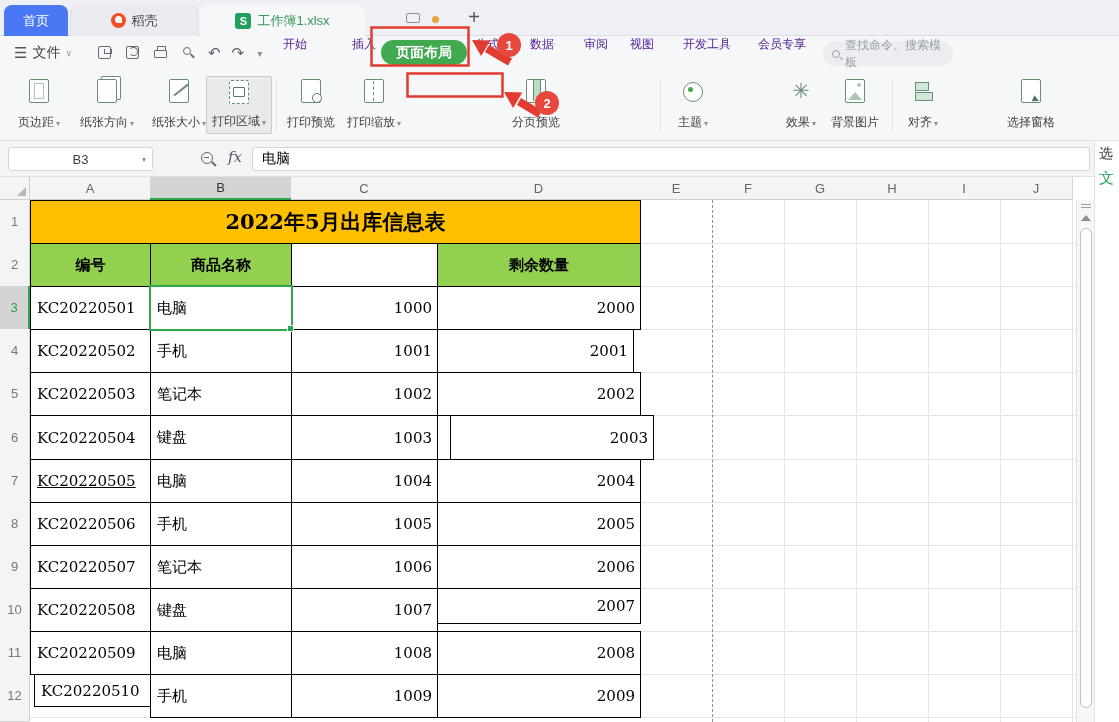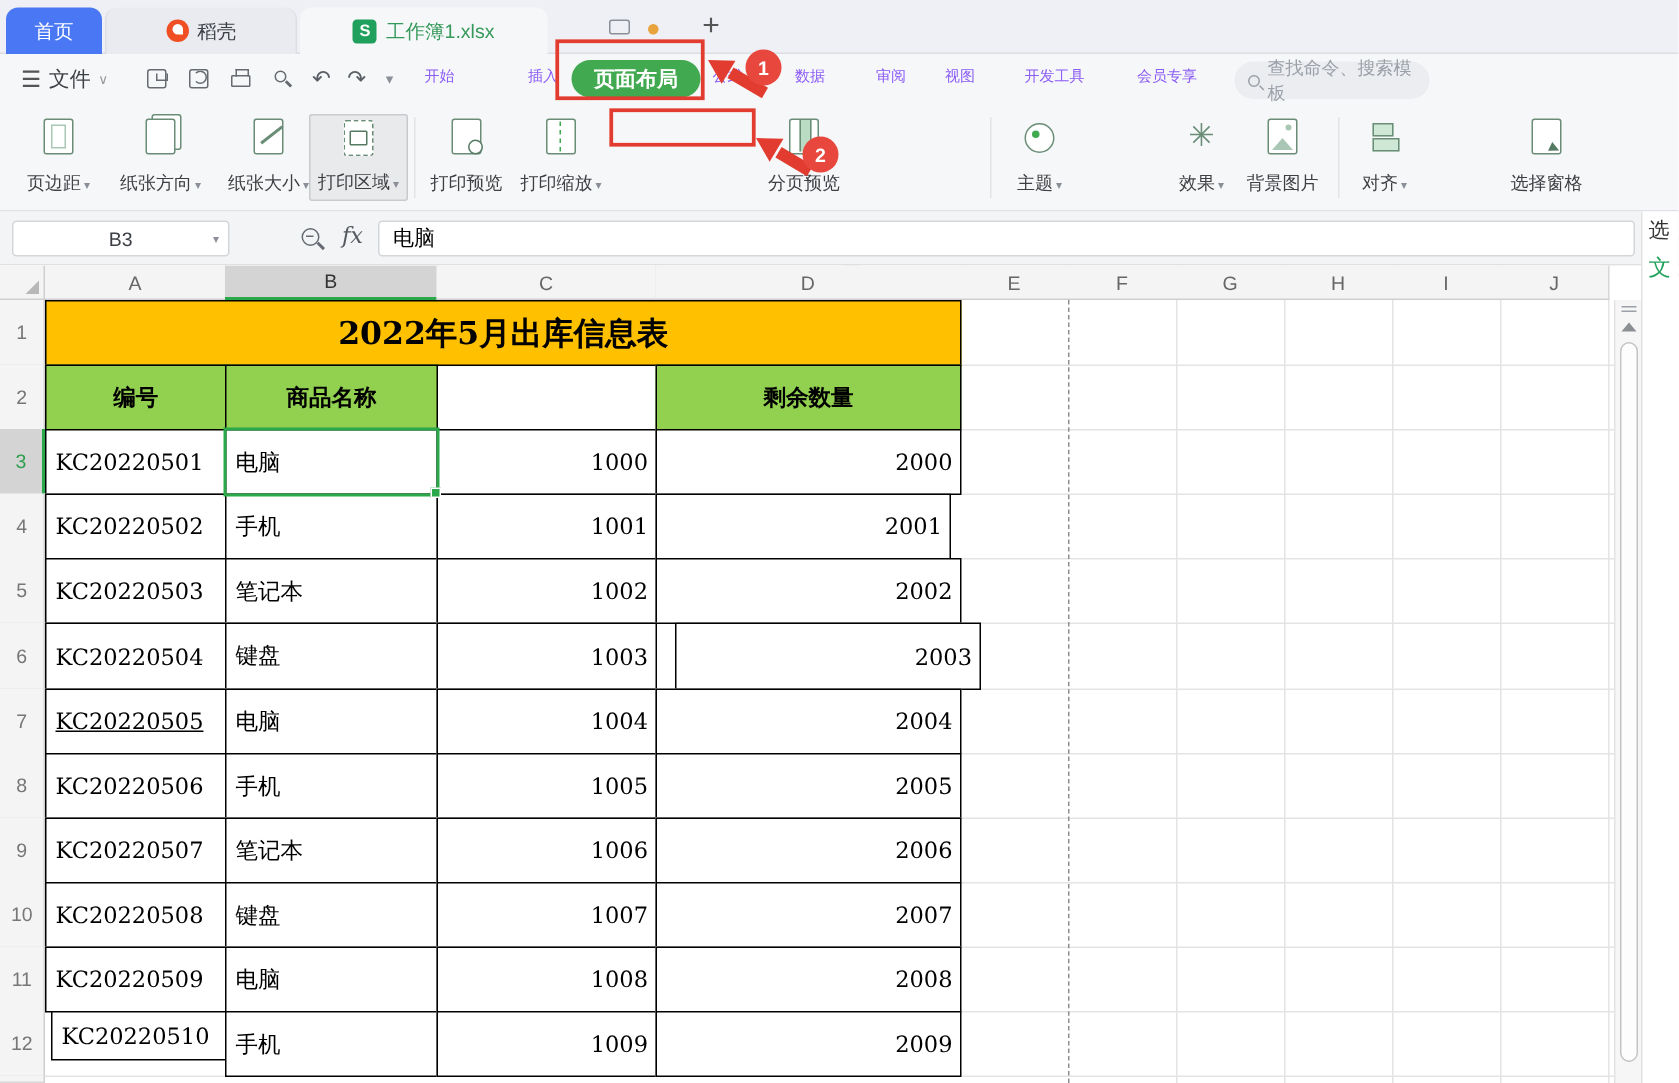--- a/index.html
+++ b/index.html
@@ -13,21 +13,21 @@
   #tab-doc { left:200px; width:165px; background:#f6f7f9; color:#35995a; }
   .docer-logo { width:15px; height:15px; border-radius:50%; background:#f04f23; position:relative; overflow:hidden; }
   .docer-logo::after { content:''; position:absolute; left:4px; top:3px; width:7px; height:7px; border-radius:50% 50% 0 50%; background:#fff; }
   .s-badge { width:16px; height:16px; border-radius:3px; background:#1fa05c; color:#fff; font-size:11px; font-weight:bold; display:flex; align-items:center; justify-content:center; }
   .win-restore { position:absolute; left:406px; top:13px; width:14px; height:10px; border:1.4px solid #8a8f98; border-radius:2px; }
   .dot { position:absolute; left:432px; top:16px; width:7px; height:7px; border-radius:50%; background:#e8a33d; }
   .newtab { position:absolute; left:462px; top:6px; font-size:20px; color:#555; width:24px; text-align:center; }
 
   
   #menubar { position:absolute; left:0; top:36px; width:1119px; height:34px; background:#f6f7f9; }
-  #menubar .mtab { position:absolute; top:8px; font-size:10px; color:#8b5cf6; cursor:default; }
+  #menubar .mtab { position:absolute; top:0; font-size:12px; color:#4c1d95; cursor:default; }
   #file-menu { position:absolute; left:14px; top:8px; font-size:14px; color:#3c3f44; display:flex; align-items:center; gap:5px; }
   .hamburger { font-size:15px; color:#555; }
   .smallcaret { font-size:9px; color:#999; }
   .qicons { position:absolute; left:96px; top:7px; display:flex; gap:11px; align-items:center; height:20px; }
   .qi { width:17px; height:18px; position:relative; display:inline-block; }
   .i-box { position:absolute; left:2px; top:2px; width:13px; height:13px; border:1.4px solid #666b72; border-radius:2px; }
   .i-floppy::after { content:''; position:absolute; left:5px; top:2px; width:6px; height:4px; border:1.2px solid #666b72; border-top:none; }
   .i-export::after { content:''; position:absolute; right:0; top:0; width:7px; height:7px; border-radius:50%; border:1.2px solid #666b72; border-left-color:transparent; }
   .i-printer { position:absolute; left:2px; top:6px; width:13px; height:8px; border:1.4px solid #666b72; border-radius:1px; }
   .i-printer::before { content:''; position:absolute; left:2px; top:-5px; width:7px; height:4px; border:1.2px solid #666b72; border-bottom:none; }
@@ -369,21 +369,21 @@
     <div class="tcell left" style="left: 150px; top: 325px; width: 142px; height: 44px;">手机</div>
     <div class="tcell right" style="left: 291px; top: 325px; width: 147px; height: 44px;">1005</div>
     <div class="tcell right" style="left: 437px; top: 325px; width: 204px; height: 44px;">2005</div>
     <div class="tcell left" style="left: 30px; top: 368px; width: 121px; height: 44px;">KC20220507</div>
     <div class="tcell left" style="left: 150px; top: 368px; width: 142px; height: 44px;">笔记本</div>
     <div class="tcell right" style="left: 291px; top: 368px; width: 147px; height: 44px;">1006</div>
     <div class="tcell right" style="left: 437px; top: 368px; width: 204px; height: 44px;">2006</div>
     <div class="tcell left" style="left: 30px; top: 411px; width: 121px; height: 44px;">KC20220508</div>
     <div class="tcell left" style="left: 150px; top: 411px; width: 142px; height: 44px;">键盘</div>
     <div class="tcell right" style="left: 291px; top: 411px; width: 147px; height: 44px;">1007</div>
-    <div class="tcell right" style="left: 437px; top: 411px; width: 204px; height: 44px;">2007</div>
+    <div class="tcell right" style="left: 437px; top: 411px; width: 204px; height: 36px;">2007</div>
     <div class="tcell left" style="left: 30px; top: 454px; width: 121px; height: 44px;">KC20220509</div>
     <div class="tcell left" style="left: 150px; top: 454px; width: 142px; height: 44px;">电脑</div>
     <div class="tcell right" style="left: 291px; top: 454px; width: 147px; height: 44px;">1008</div>
     <div class="tcell right" style="left: 437px; top: 454px; width: 204px; height: 44px;">2008</div>
     <div class="tcell left" style="left: 34px; top: 497px; width: 121px; height: 33px;">KC20220510</div>
     <div class="tcell left" style="left: 150px; top: 497px; width: 142px; height: 44px;">手机</div>
     <div class="tcell right" style="left: 291px; top: 497px; width: 147px; height: 44px;">1009</div>
     <div class="tcell right" style="left: 437px; top: 497px; width: 204px; height: 44px;">2009</div>
     <div class="" id="selbox" style="left: 149px; top: 108px; width: 144px; height: 46px;"></div>
   </div>

